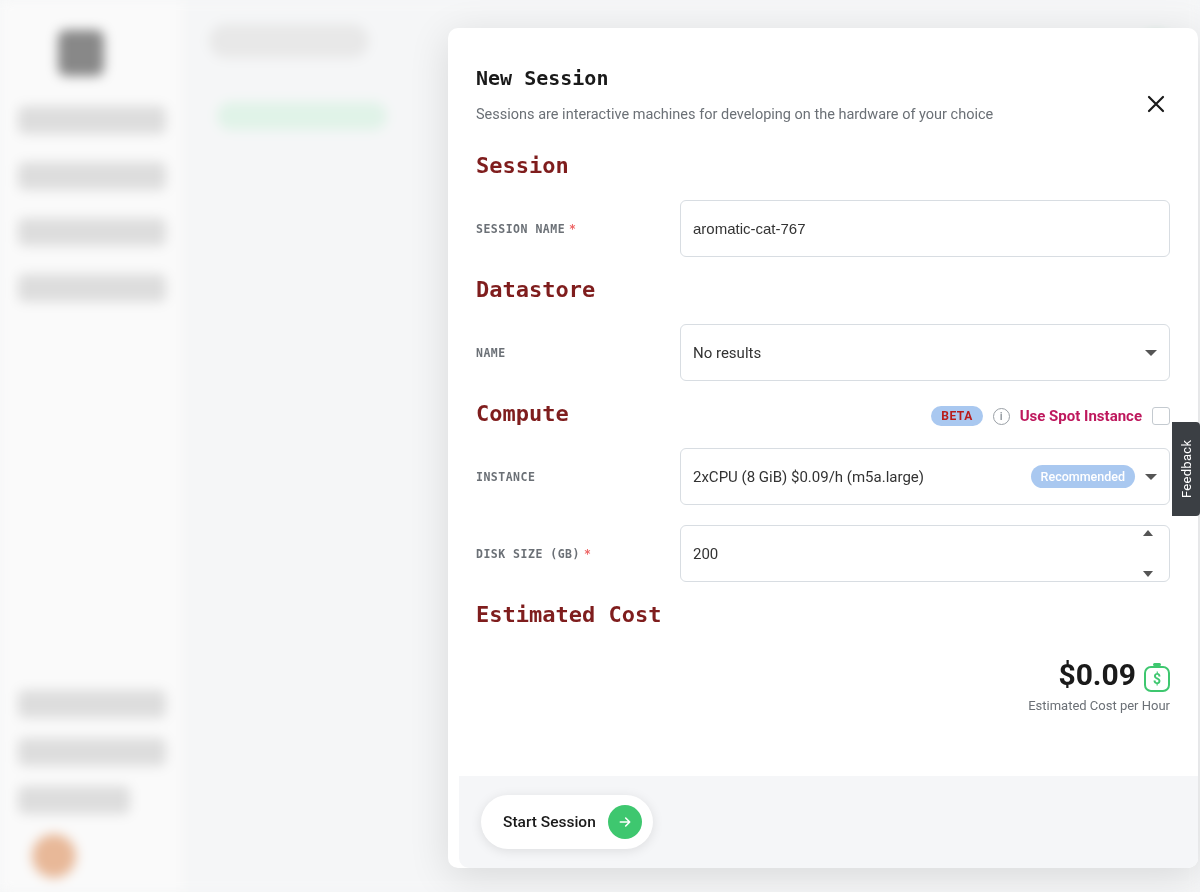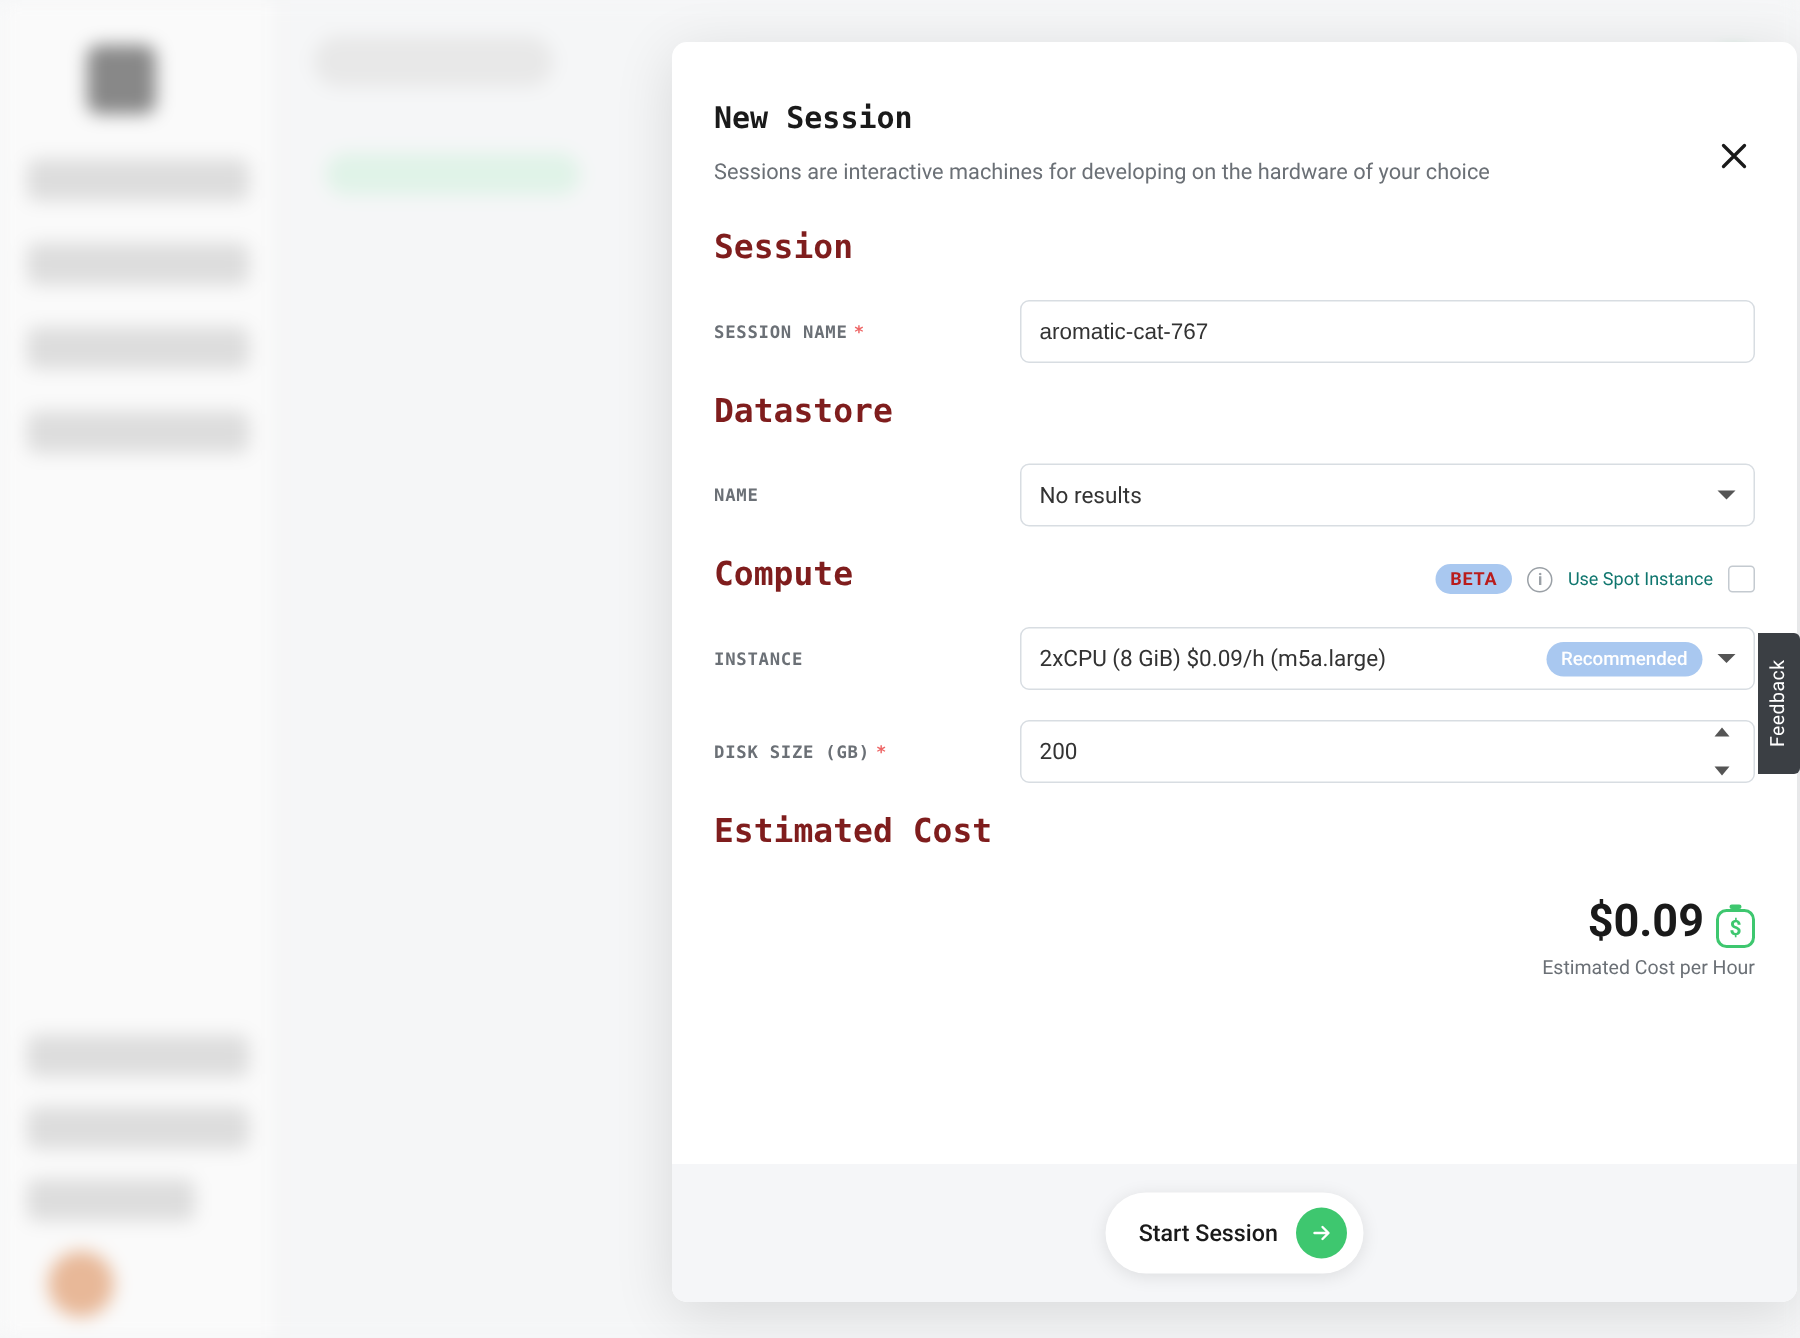--- a/index.html
+++ b/index.html
@@ -74,21 +74,21 @@
 }
 .form-label {
   width:204px;
   font-family: "SFMono-Regular", Menlo, Consolas, monospace;
   font-size:11.5px; font-weight:600; letter-spacing:0.5px;
   color:#6b7076;
 }
 .form-label .req::after { content:"*"; color:#e66; margin-left:4px; }
 .input, .select {
   flex:1;
-  height:42px;
+  height:57px;
   border:1px solid #d8dde2;
   border-radius:6px;
   padding:0 12px;
   font-size:15px;
   color:#333;
   background:#fff;
   display:flex; align-items:center; justify-content:space-between;
   position:relative;
 }
 .input input {
@@ -114,41 +114,41 @@
 .badge-beta {
   background:#a9c8f0; color:#b91c1c; font-size:12px; font-weight:700;
   padding:3px 10px; border-radius:12px; letter-spacing:0.5px;
 }
 .spot-group { display:flex; align-items:center; gap:10px; }
 .info-icon {
   width:17px; height:17px; border:1.5px solid #9aa0a6; border-radius:50%;
   display:flex; align-items:center; justify-content:center;
   font-size:11px; color:#9aa0a6; font-weight:700;
 }
-.spot-label { font-size:12px; font-weight:400; color:#0f766e; }
+.spot-label { font-size:15px; font-weight:700; color:#be185d; }
 .spot-check {
   width:18px; height:18px; border:1.5px solid #c4cad0; border-radius:3px; background:#fff;
 }
 .cost-block { text-align:right; margin-top:30px; }
 .cost-val { font-size:30px; font-weight:700; color:#1a1a1a; display:inline-flex; align-items:flex-end; gap:8px;}
 .cost-icon {
   width:26px; height:26px; border:2px solid #3ec76f; border-radius:7px;
   display:inline-flex; align-items:center; justify-content:center;
   color:#3ec76f; font-size:14px; font-weight:700; position:relative;
 }
 .cost-icon::before {
   content:""; position:absolute; top:-5px; left:50%; transform:translateX(-50%);
   width:8px; height:3px; background:#3ec76f; border-radius:2px;
 }
 .cost-sub { font-size:13px; color:#6b7076; margin-top:6px; }
 
 .modal-footer {
   height:92px; background:#f5f6f8;
   border-bottom-left-radius:10px; border-bottom-right-radius:10px;
-  display:flex; align-items:center; justify-content:center; padding:0 22px;
+  display:flex; align-items:center; justify-content:flex-start; padding:0 22px;margin-left:11px;
 }
 .start-btn {
   display:flex; align-items:center; gap:12px;
   background:#fff; border-radius:28px; padding:10px 11px 10px 22px;
   box-shadow:0 2px 12px rgba(0,0,0,0.1);
   cursor:pointer;
 }
 .start-btn span { font-size:15.5px; font-weight:500; color:#1a1a1a; }
 .start-btn .arrow {
   width:34px; height:34px; border-radius:50%; background:#3ec76f;

